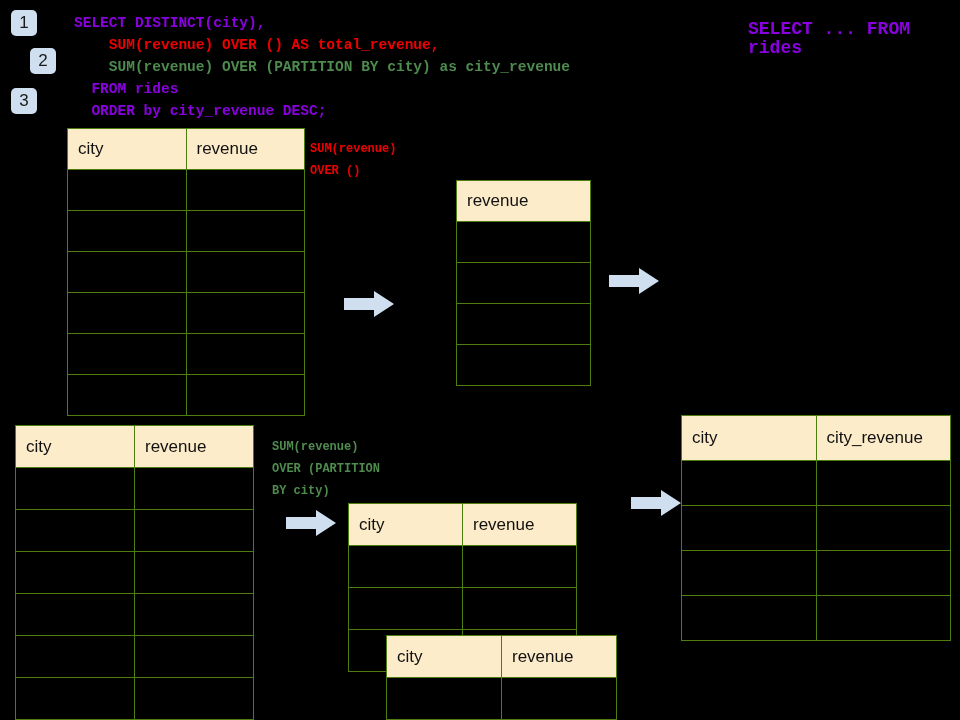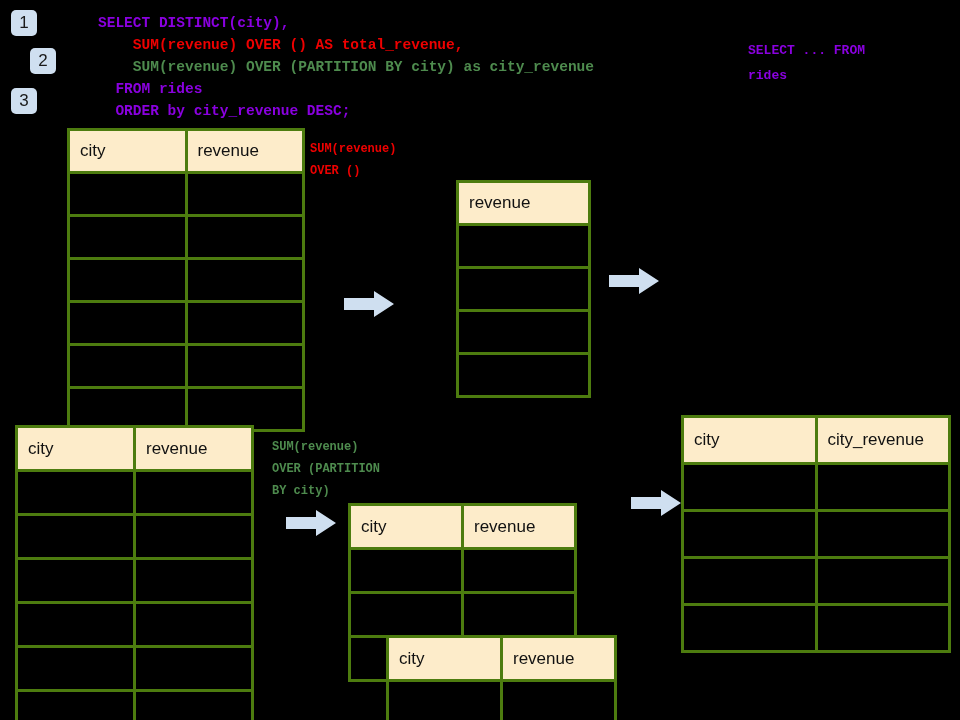--- a/index.html
+++ b/index.html
@@ -42,34 +42,34 @@
 
   
   .code {
     position: absolute;
     font-family: "Liberation Mono", "DejaVu Sans Mono", monospace;
     font-weight: bold;
     white-space: pre;
     letter-spacing: 0px;
   }
   #sql-main {
-    left: 98px;
+    left: 74px;
     top: 12px;
     font-size: 14.5px;
     line-height: 22px;
   }
   .kw-purple { color: #8a00e0; }
   .kw-red    { color: #ee0000; }
   .kw-green  { color: #4e8b4e; }
 
   #sql-note {
     left: 748px;
-    top: 38px;
-    font-size: 13px;
-    line-height: 25px;
+    top: 20px;
+    font-size: 18px;
+    line-height: 19px;
     color: #8a00e0;
   }
 
   
   .annot {
     position: absolute;
     font-family: "Liberation Mono", "DejaVu Sans Mono", monospace;
     font-weight: bold;
     font-size: 12px;
     line-height: 22px;
@@ -79,21 +79,21 @@
   #annot-part  { left: 272px; top: 436px; color: #4e8b4e; }
 
   
   .tbl {
     position: absolute;
     border-collapse: collapse;
     table-layout: fixed;
     background: #000000;
   }
   .tbl td, .tbl th {
-    border: 3px solid #4d7c0f;
+    border: 1px solid #4d7c0f;
     padding: 0;
     background: #000000;
   }
   .tbl th {
     background: #fdecca;
     color: #111111;
     font-family: "Liberation Sans", sans-serif;
     font-weight: normal;
     font-size: 17px;
     text-align: left;

